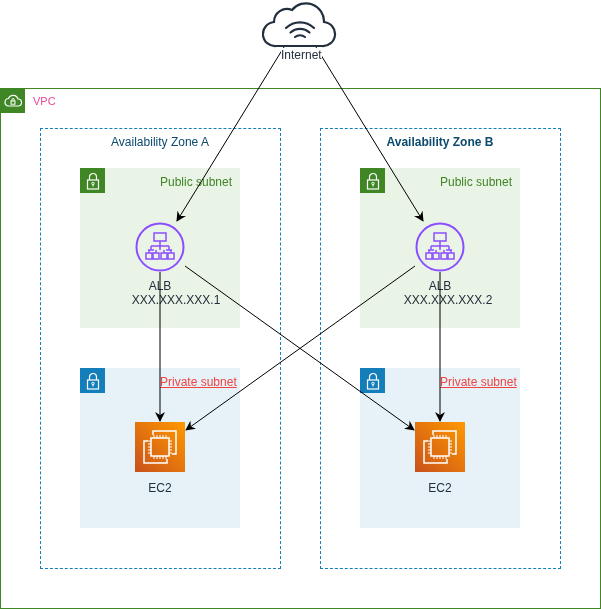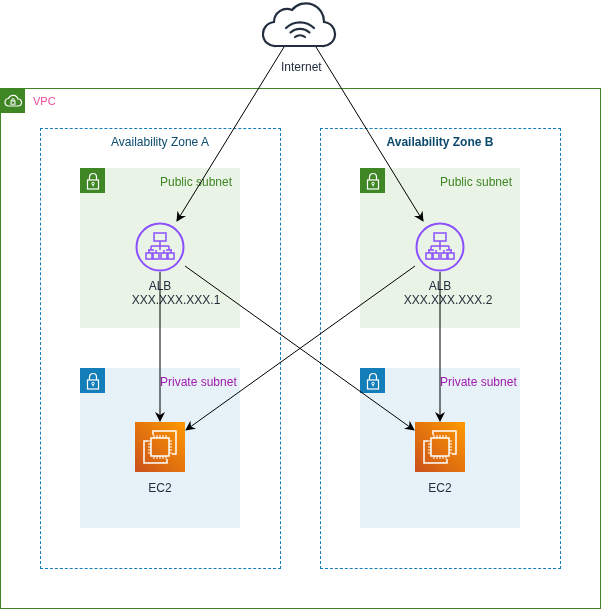--- a/index.html
+++ b/index.html
@@ -12,21 +12,21 @@
   .vpc-label { left: 33px; top: 95px; font-size: 11px; color: #ec4899; }
   .zone { border: 1px dashed #147eba; }
   .zone-label { font-size: 12px; color: #0c4a6e; text-align: center; width: 240px; }
   .pub { background: #e9f3e6; }
   .priv { background: #e6f2f8; }
   .lock-badge { width: 25px; height: 25px; display: flex; align-items: center; justify-content: center; }
   .lock-green { background: #3f8624; }
   .lock-blue { background: #147eba; }
   .sub-label { font-size: 12px; margin-left: 48px; }
   .pub-label { color: #3f8624; }
-  .priv-label { color: #a21caf; }
+  .priv-label { color: #ef4444; text-decoration: underline; }
   .node-label { font-size: 12px; color: #232f3e; text-align: center; width: 120px; line-height: 14px; }
   .ec2 { width: 50px; height: 50px;
          background: linear-gradient(to top right, #c8511b, #ff9900); }
   .internet-label { font-size: 12px; color: #232f3e; background: #fff; }
   svg.overlay { position: absolute; left: 0; top: 0; }
 </style>
 </head>
 <body>
 
 <div class="abs vpc"></div>
@@ -218,13 +218,13 @@
 </svg>
 
 <svg class="abs" style="left:262px; top:0px;" width="76" height="50" viewBox="0 0 76 50">
   <path d="M14 46 H60 A12 12 0 0 0 62 22 A18 18 0 0 0 30 10 A13 13 0 0 0 12 22 A12 12 0 0 0 14 46 Z" fill="#fff" stroke="#232f3e" stroke-width="2.2"></path>
   <g fill="none" stroke="#232f3e" stroke-width="2.2" stroke-linecap="round">
     <path d="M24 28 A20 20 0 0 1 52 28"></path>
     <path d="M28.5 32.5 A14 14 0 0 1 47.5 32.5"></path>
     <path d="M33 37 A8 8 0 0 1 43 37"></path>
   </g>
 </svg>
-<div class="abs internet-label" style="left:281px; top:60px;">Internet</div>
+<div class="abs internet-label" style="left:281px; top:48px;">Internet</div>
 
 </body></html>

